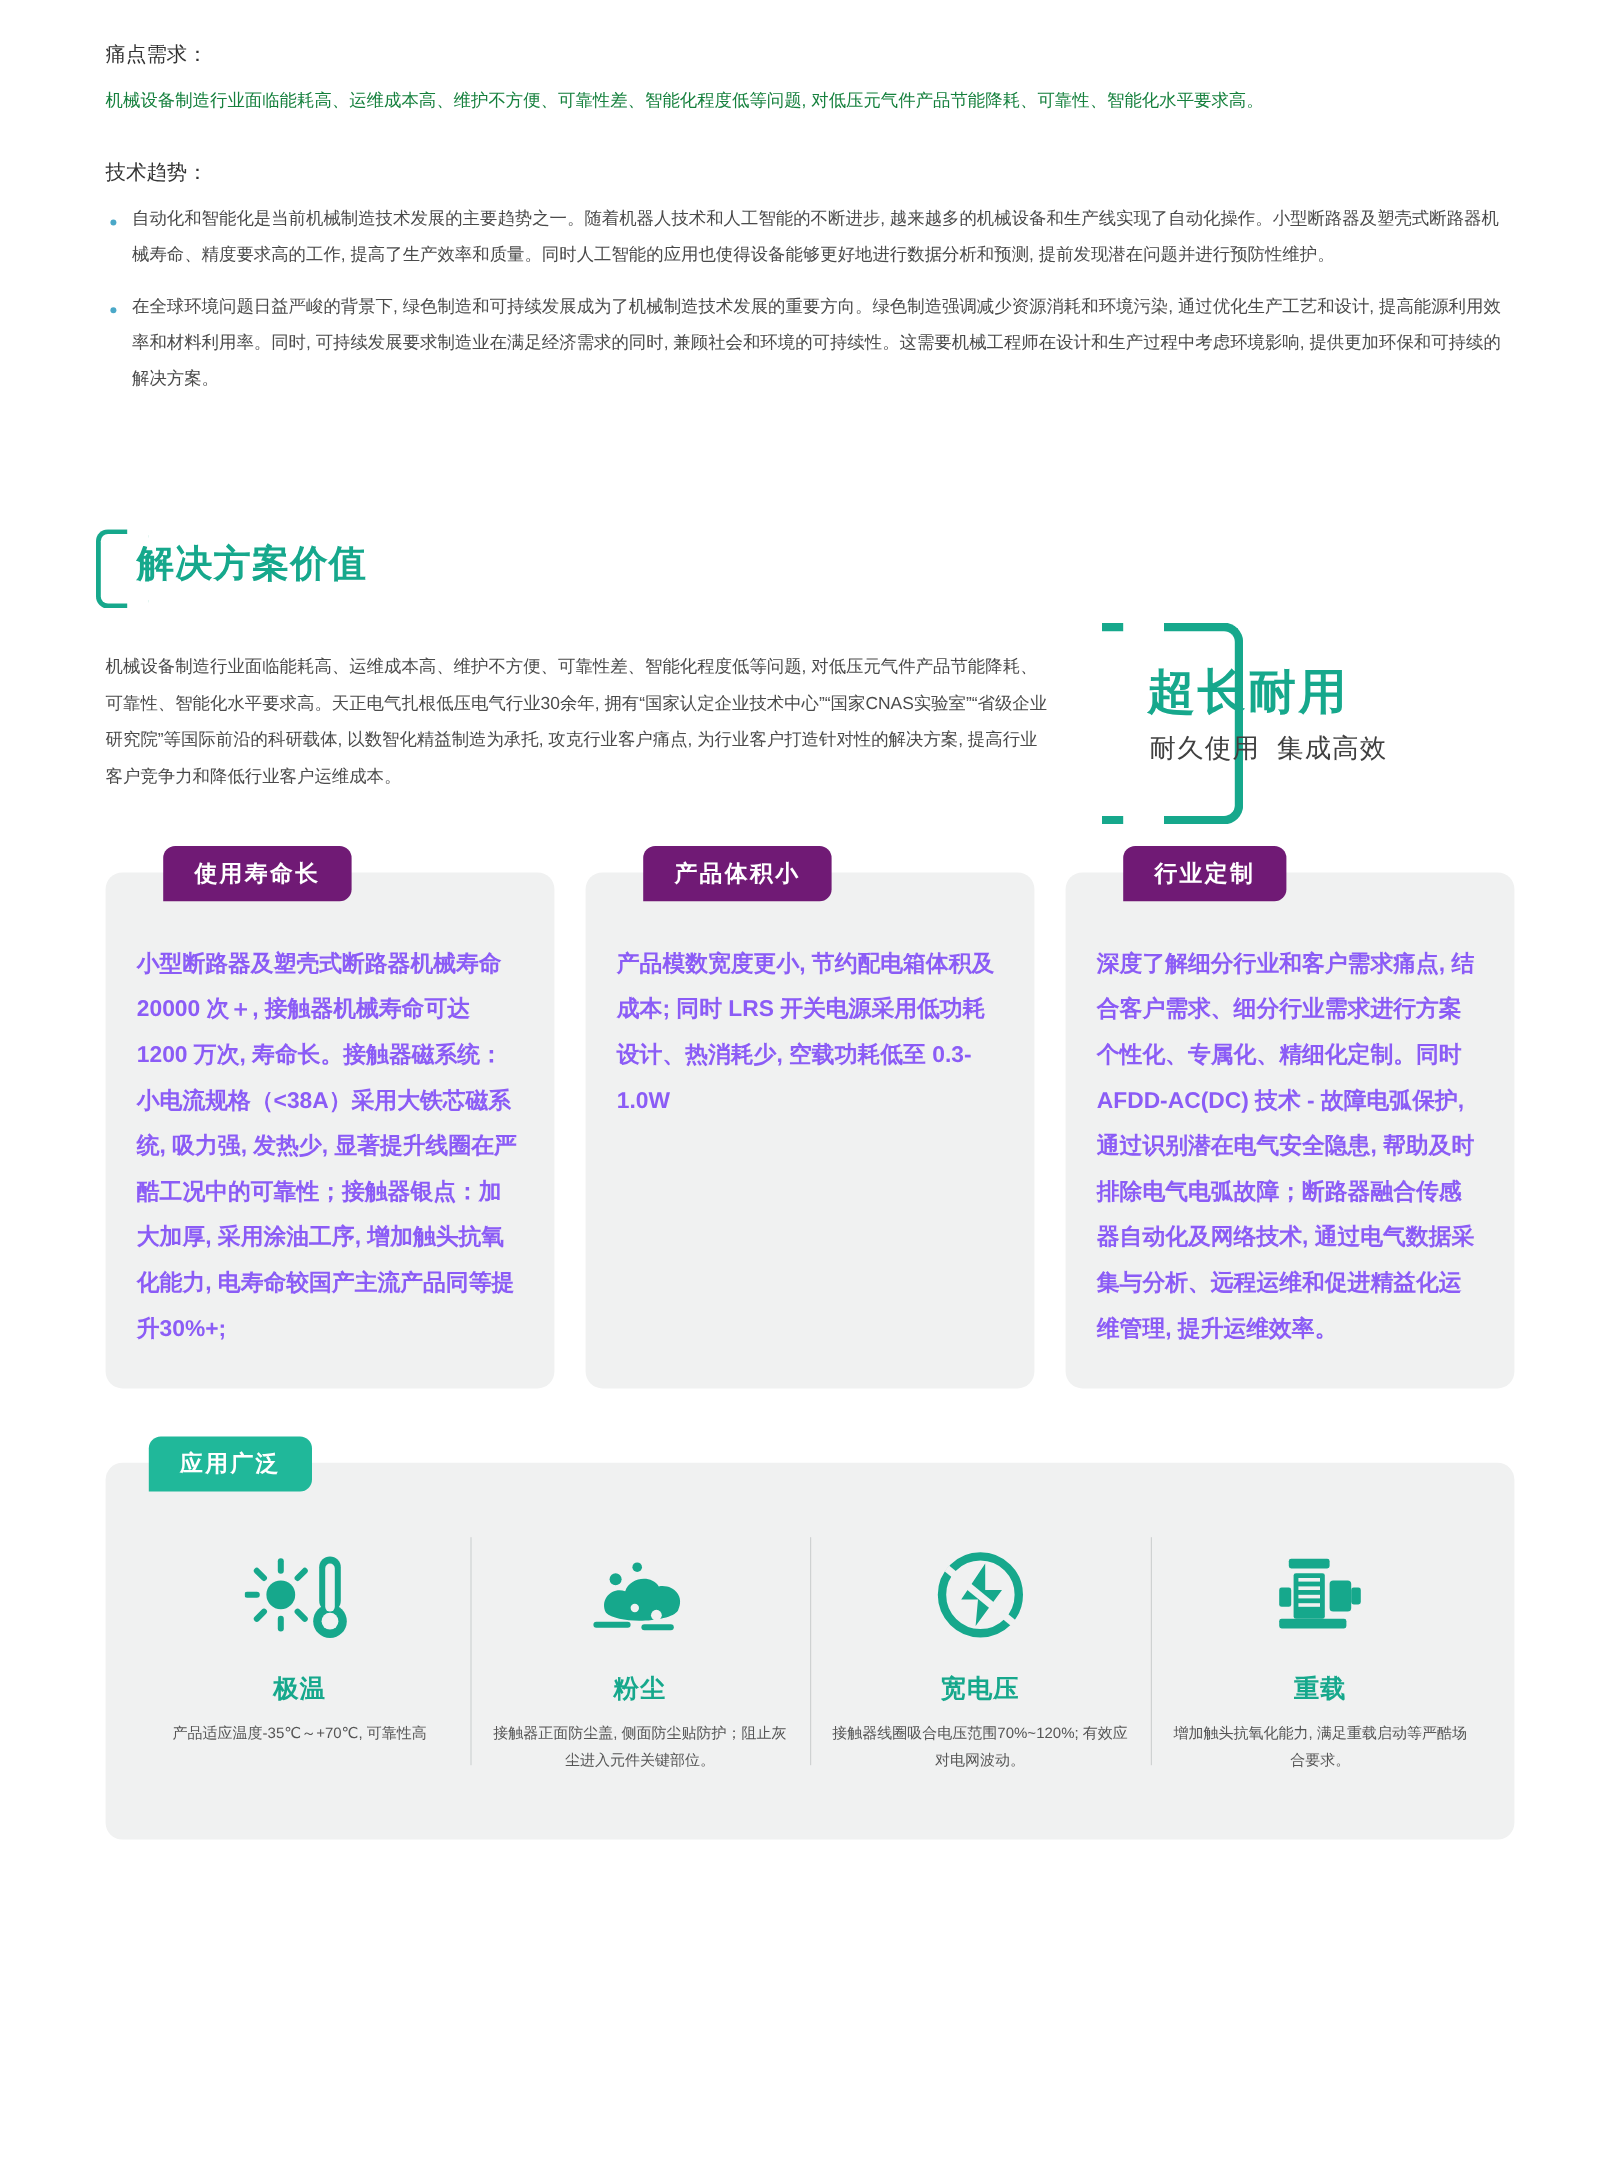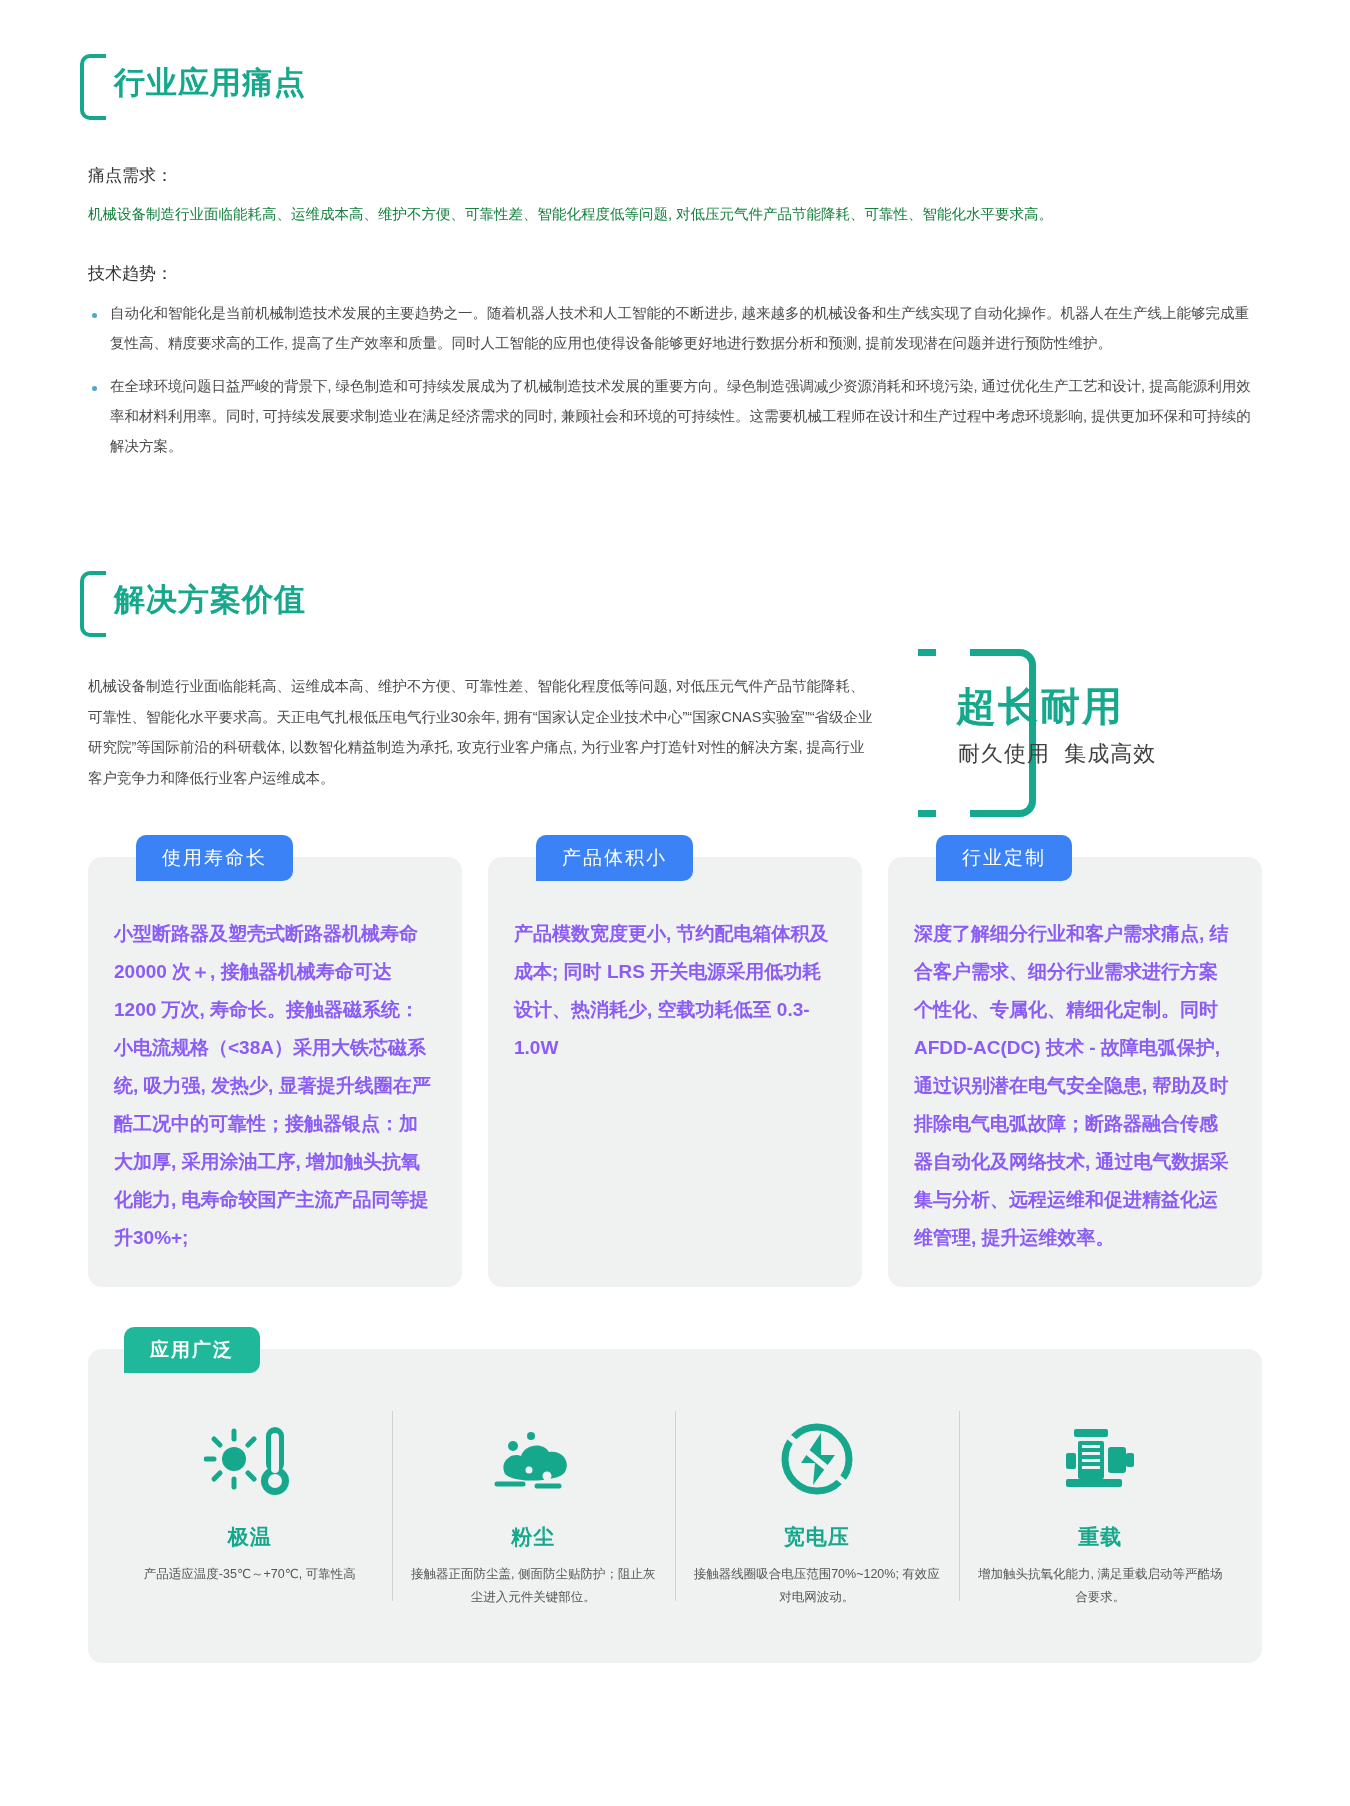--- a/index.html
+++ b/index.html
@@ -133,24 +133,24 @@
     position: relative;
     flex: 1;
     background: #f0f1f1;
     border-radius: 14px;
     padding: 58px 26px 30px 26px;
     min-height: 248px;
   }
   .card-tag {
     position: absolute;
     left: 48px; top: -22px;
-    background: #3b82f6;
+    background: #701a75;
     color: #fff;
     font-size: 19px;
-    font-weight: normal;
+    font-weight: bold;
     letter-spacing: 2px;
     padding: 10px 26px;
     border-radius: 10px 10px 10px 0;
     white-space: nowrap;
   }
   .card-body {
     font-size: 19px;
     line-height: 2.0;
     color: #8b5cf6;
     font-weight: bold;
@@ -203,34 +203,30 @@
     line-height: 1.85;
     color: #555;
     margin-top: 12px;
   }
 </style>
 </head>
 <body>
 
 <div class="page">
 
-  <div class="section-head">
-    <div class="bracket"></div>
-    <div class="section-title">行业应用痛点</div>
-  </div>
 
   <div>
     <div class="sub-title">痛点需求：</div>
     <div class="body-text">机械设备制造行业面临能耗高、运维成本高、维护不方便、可靠性差、智能化程度低等问题, 对低压元气件产品节能降耗、可靠性、智能化水平要求高。</div>
   </div>
 
   <div>
     <div class="sub-title">技术趋势：</div>
     <ul class="bullets">
-      <li>自动化和智能化是当前机械制造技术发展的主要趋势之一。随着机器人技术和人工智能的不断进步, 越来越多的机械设备和生产线实现了自动化操作。机器人在生产线上能够完成重复性高、精度要求高的工作, 提高了生产效率和质量。同时人工智能的应用也使得设备能够更好地进行数据分析和预测, 提前发现潜在问题并进行预防性维护。</li>
+      <li>自动化和智能化是当前机械制造技术发展的主要趋势之一。随着机器人技术和人工智能的不断进步, 越来越多的机械设备和生产线实现了自动化操作。小型断路器及塑壳式断路器机械寿命、精度要求高的工作, 提高了生产效率和质量。同时人工智能的应用也使得设备能够更好地进行数据分析和预测, 提前发现潜在问题并进行预防性维护。</li>
       <li>在全球环境问题日益严峻的背景下, 绿色制造和可持续发展成为了机械制造技术发展的重要方向。绿色制造强调减少资源消耗和环境污染, 通过优化生产工艺和设计, 提高能源利用效率和材料利用率。同时, 可持续发展要求制造业在满足经济需求的同时, 兼顾社会和环境的可持续性。这需要机械工程师在设计和生产过程中考虑环境影响, 提供更加环保和可持续的解决方案。</li>
     </ul>
   </div>
 
   <div class="section-head" style="margin-top:108px;">
     <div class="bracket"></div>
     <div class="section-title">解决方案价值</div>
   </div>
 
   <div class="value-wrap">

